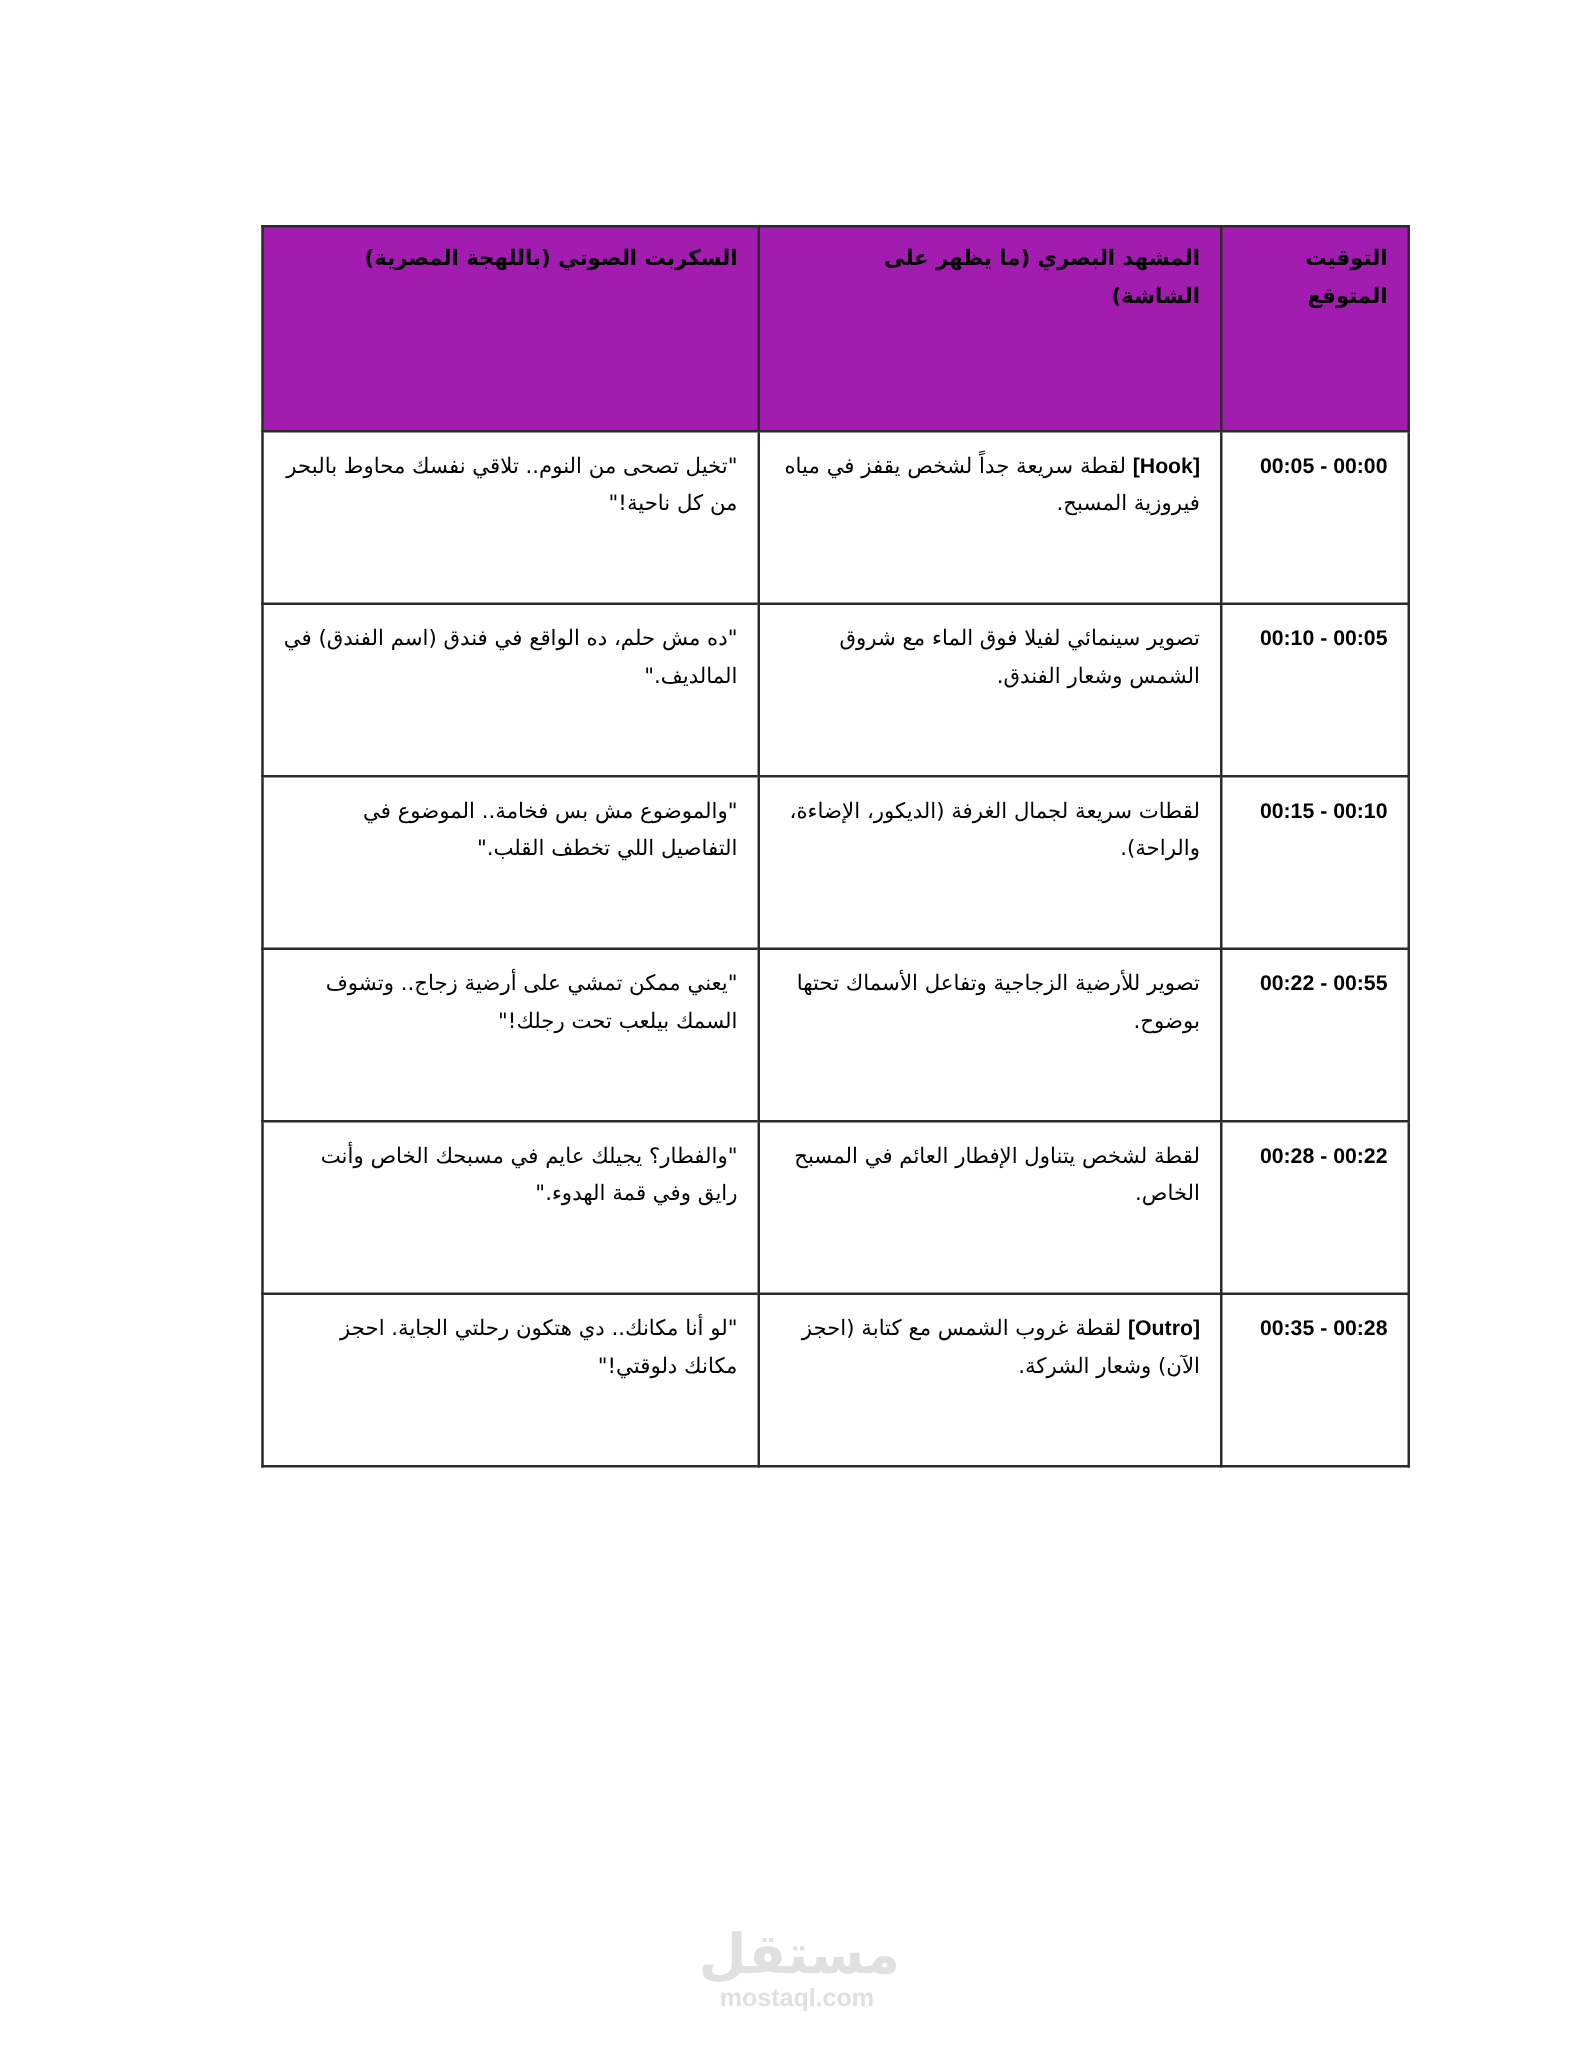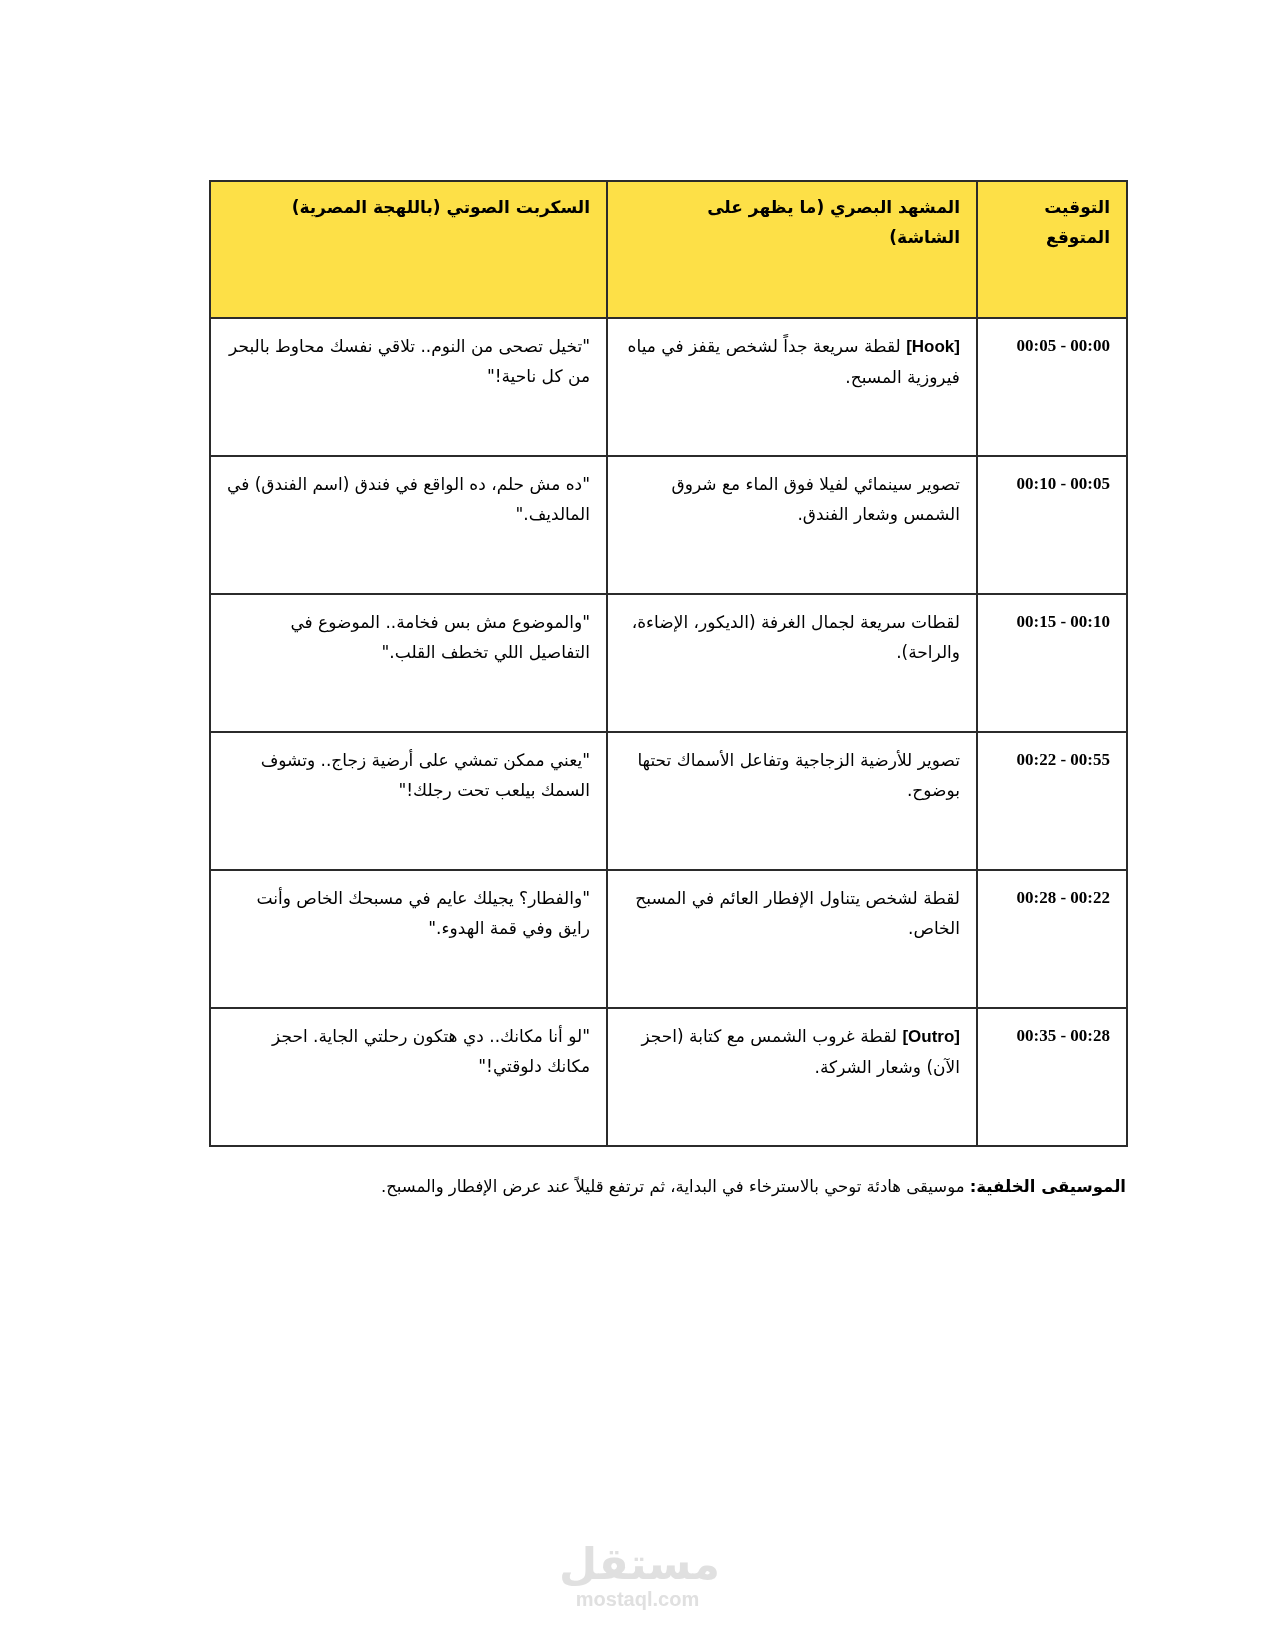--- a/index.html
+++ b/index.html
@@ -9,26 +9,26 @@
 
   table.script {
     position: absolute; left: 209px; top: 180px; width: 917px;
     border-collapse: collapse; direction: rtl; table-layout: fixed;
   }
   table.script td, table.script th {
     border: 2px solid #2b2b2b; vertical-align: top; padding: 12px 16px 0 16px;
     font-size: 17px; line-height: 30px; text-align: right; height: 125px;
     box-sizing: border-box;
   }
-  table.script thead th { background: #fde047; font-weight: bold; height: 137px; padding-top: 10px; padding-left: 40px; }
+  table.script thead th { background: #a21caf; font-weight: bold; height: 164px; padding-top: 10px; padding-left: 40px; }
   table.script tbody td { height: 138px; }
   col.c-time { width: 150px; }
   col.c-visual { width: 370px; }
   col.c-audio { width: 397px; }
-  .time { font-family: Liberation Serif, serif; font-weight: bold; font-size: 20px; line-height: 30px; }
+  .time { font-family: Liberation Sans, sans-serif; font-weight: bold; font-size: 20px; line-height: 30px; }
   .tag { font-family: Liberation Sans, sans-serif; font-weight: bold; }
 
   .notes {
     position: absolute; left: 180px; top: 1172px; width: 946px;
     direction: rtl; text-align: right; font-size: 16.5px; line-height: 29px;
   }
   .notes .label { font-weight: bold; }
   .notes p { margin: 0; }
 
   .watermark {
@@ -84,21 +84,20 @@
       </tr>
       <tr>
         <td class="time">00:28 - 00:35</td>
         <td><span class="tag">[Outro]</span><span> لقطة غروب الشمس مع كتابة (احجز الآن) وشعار الشركة.</span></td>
         <td>"لو أنا مكانك.. دي هتكون رحلتي الجاية. احجز مكانك دلوقتي!"</td>
       </tr>
     </tbody>
   </table>
 
   <div class="notes">
-    <p><span class="label">الموسيقى الخلفية:</span><span> موسيقى هادئة توحي بالاسترخاء في البداية، ثم ترتفع قليلاً عند عرض الإفطار والمسبح.</span></p>
   </div>
 
   <div class="watermark">
     <div class="ar">مستقل</div>
     <div class="en">mostaql.com</div>
   </div>
 
 </div>
 
 </body></html>

